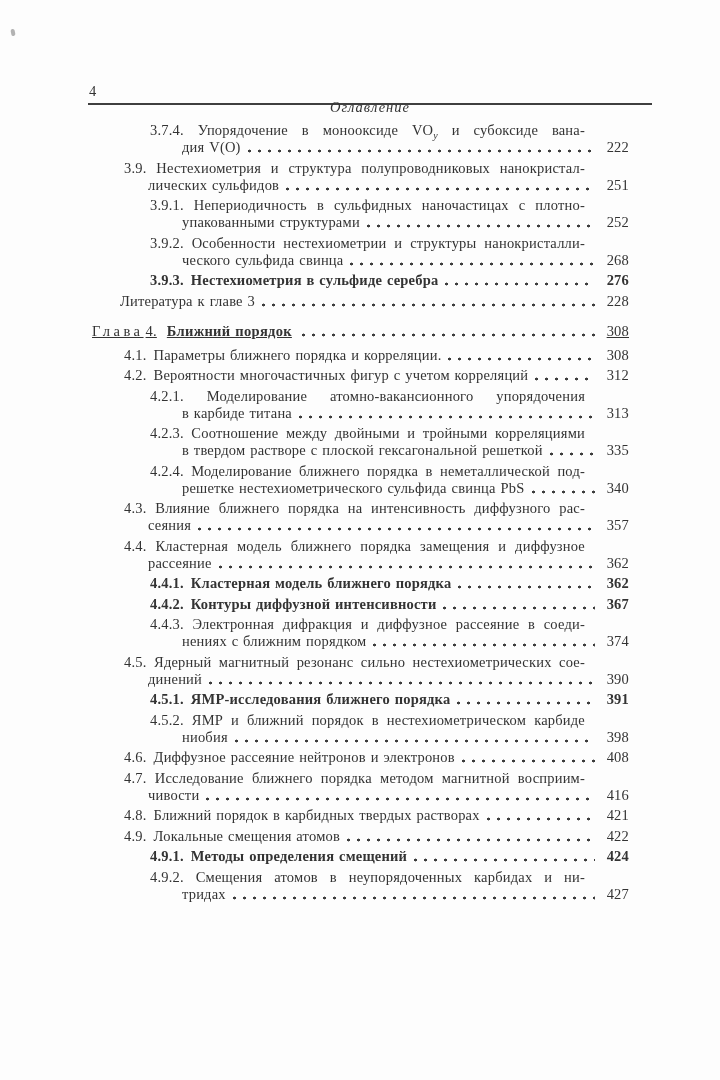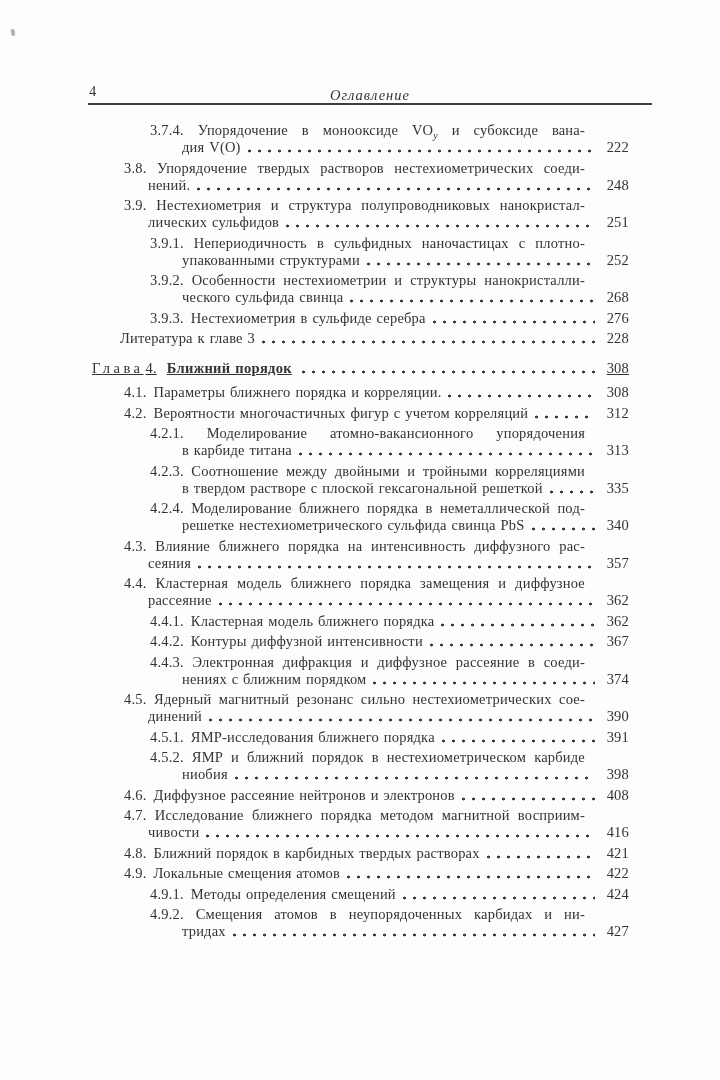--- a/index.html
+++ b/index.html
@@ -6,36 +6,36 @@
   html,body { background:#fdfdfd; }
   .page {
     position:relative; width:720px; height:1080px; background:#fdfdfd;
     font-family:"Liberation Serif","DejaVu Serif",serif;
     color:#333333; font-size:14.5px; line-height:17px; overflow:hidden;
   }
   .content { margin:0 68px 0 88px; padding-top:83px; }
 
   .hdr { position:relative; height:22px; border-bottom:2px solid #3f3f3f; }
   .hdr-num { position:absolute; left:1px; top:0; }
-  .hdr-title { position:absolute; left:0; right:0; top:4px; text-align:center; font-style:italic; letter-spacing:1px; }
+  .hdr-title { position:absolute; left:0; right:0; top:16px; text-align:center; font-style:italic; letter-spacing:1px; }
 
   .toc { margin-top:17px; margin-right:23px; }
   .e { margin-bottom:3.5px; }
 
   
   .fl { text-align:justify; text-align-last:justify; padding-right:44px; letter-spacing:0.2px; }
   .fl.sec { padding-left:36px; }
   .fl.sub { padding-left:62px; }
 
   
   .row { display:flex; align-items:flex-end; letter-spacing:0.2px; word-spacing:1px; }
   .cl.sec { padding-left:60px; }
   .cl.sub { padding-left:94px; }
   .ol.sec { padding-left:36px; }
-  .ol.sub { padding-left:62px; }
+  .ol.sub { padding-left:62px;font-weight:bold; }
   .ol .num { margin-right:7px; white-space:nowrap; }
   .row .t { white-space:nowrap; }
 
   .leader {
     flex:1 1 auto; min-width:14px; height:4px; align-self:flex-end;
     margin:0 4px 3px 7px;
     background-image:radial-gradient(circle at 1.5px 2px, #3c3c3c 1.25px, rgba(0,0,0,0) 1.7px);
     background-size:10px 4px; background-repeat:repeat-x; background-position:0 0;
   }
   .pg { min-width:30px; text-align:right; white-space:nowrap; }
@@ -65,28 +65,20 @@
 
       <div class="e">
         <div class="fl sub"><span class="num">3.7.4.</span> <span>Упорядочение в монооксиде VO</span><sub class="subv">y</sub> <span>и субоксиде вана-</span></div>
         <div class="row cl sub">
             <span class="t">дия V(O)</span>
             <span class="leader"></span>
             <span class="pg">222</span>
           </div>
       </div>
 
-      <div class="e">
-        <div class="fl sec"><span class="num">3.8.</span> <span>Упорядочение твердых растворов нестехиометрических соеди-</span></div>
-        <div class="row cl sec">
-            <span class="t">нений.</span>
-            <span class="leader"></span>
-            <span class="pg">248</span>
-          </div>
-      </div>
 
       <div class="e">
         <div class="fl sec"><span class="num">3.9.</span> <span>Нестехиометрия и структура полупроводниковых нанокристал-</span></div>
         <div class="row cl sec">
             <span class="t">лических сульфидов</span>
             <span class="leader"></span>
             <span class="pg">251</span>
           </div>
       </div>
 

